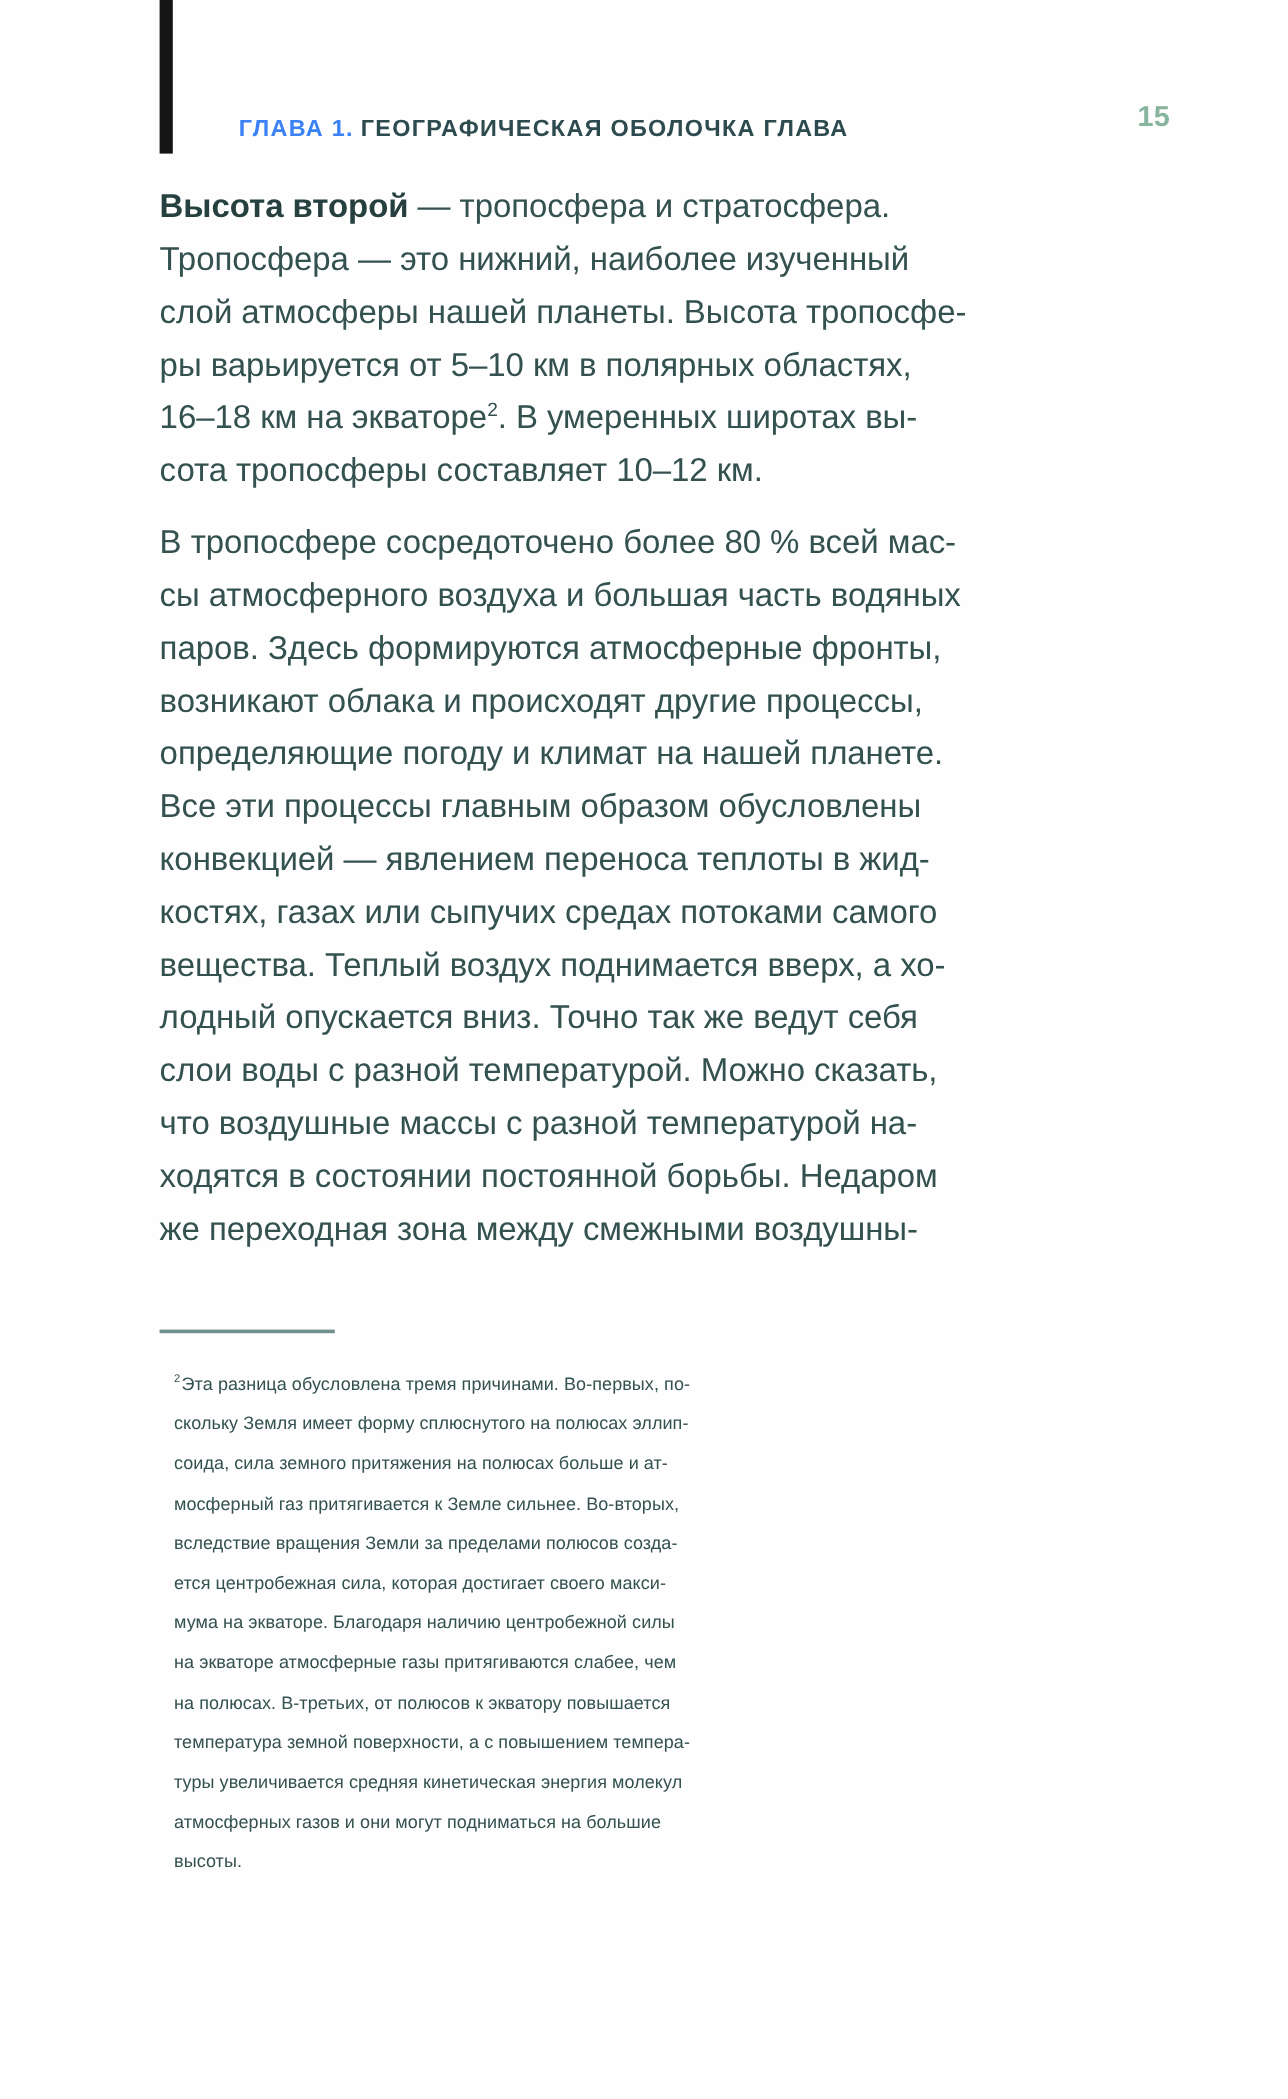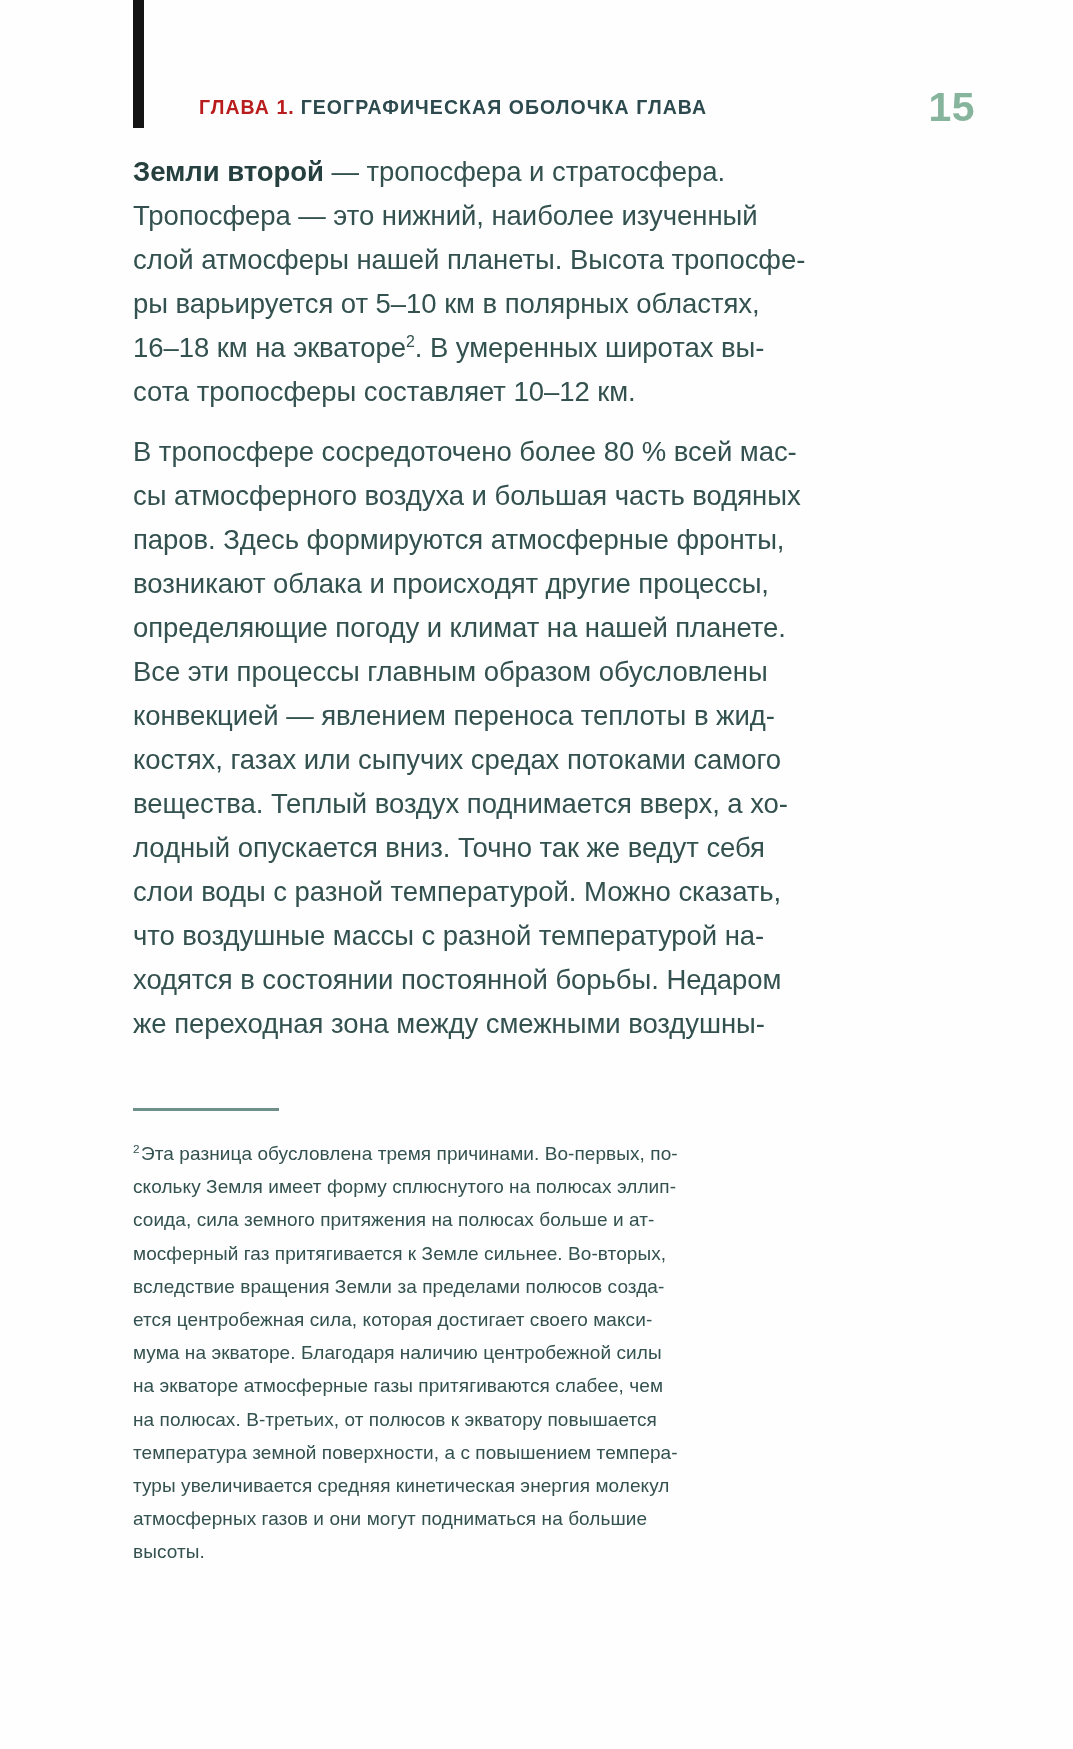--- a/index.html
+++ b/index.html
@@ -39,31 +39,31 @@
     top: 96px;
     display: flex;
     align-items: baseline;
     gap: 0.30em;
     font-size: 19.5px;
     font-weight: 700;
     letter-spacing: 0.055em;
     white-space: nowrap;
   }
   .rh-chapter {
-    color: #b91c1c;
+    color: #3b82f6;
   }
   .rh-title {
     color: #2d4b4e;
   }
 
   .folio {
     position: absolute;
     right: 98px;
     top: 84px;
-    font-size: 41px;
+    font-size: 24px;
     font-weight: 700;
     color: #86b49c;
     letter-spacing: 0.01em;
   }
 
   
   .body-col {
     position: absolute;
     left: 133px;
     top: 150px;
@@ -99,22 +99,22 @@
     top: 1108px;
     width: 690px;
   }
   .footnote-rule {
     width: 146px;
     height: 3px;
     background: #6f8f8b;
     margin: 0 0 26px 0;
   }
   p.footnote {
-    margin: 0;
-    font-size: 19px;
+    margin: 12px;
+    font-size: 15px;
     line-height: 33.2px;
     color: #33514f;
     letter-spacing: 0.004em;
     white-space: pre-wrap;
   }
   sup.fn-num {
     font-size: 0.62em;
     vertical-align: super;
     line-height: 0;
     margin-right: 0.12em;
@@ -129,21 +129,21 @@
 
   <div class="running-head">
     <span class="rh-chapter">ГЛАВА 1.</span>
     <span class="rh-title">ГЕОГРАФИЧЕСКАЯ ОБОЛОЧКА ГЛАВА</span>
   </div>
 
   <div class="folio">15</div>
 
   <div class="body-col">
 
-    <p class="body"><span class="lead">Земли второй</span><span> — тропосфера и стратосфера.
+    <p class="body"><span class="lead">Высота второй</span><span> — тропосфера и стратосфера.
 Тропосфера — это нижний, наиболее изученный
 слой атмосферы нашей планеты. Высота тропосфе-
 ры варьируется от 5–10 км в полярных областях,
 16–18 км на экваторе</span><sup class="fn-ref">2</sup><span>. В умеренных широтах вы-
 сота тропосферы составляет 10–12 км.</span></p>
 
     <p class="body">В тропосфере сосредоточено более 80 % всей мас-
 сы атмосферного воздуха и большая часть водяных
 паров. Здесь формируются атмосферные фронты,
 возникают облака и происходят другие процессы,

